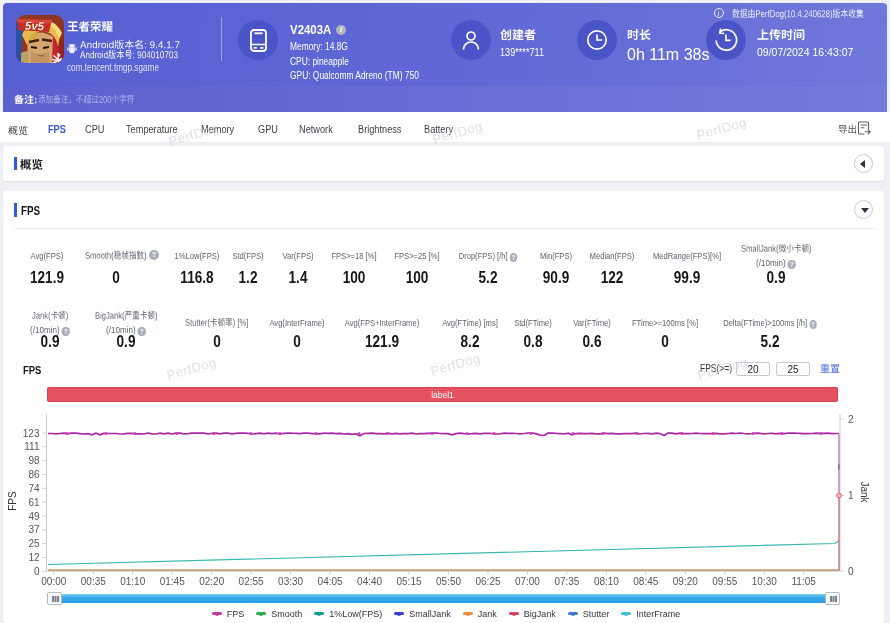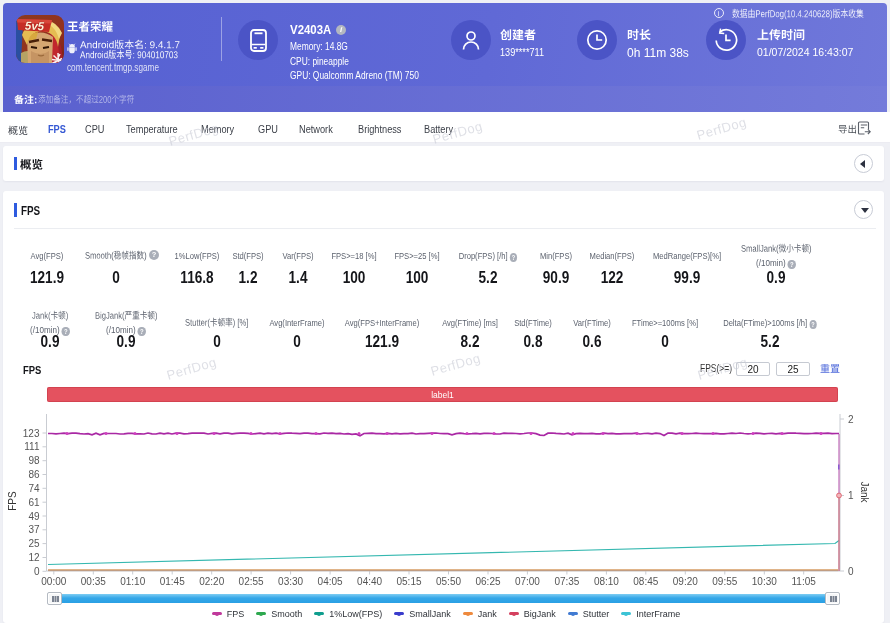--- a/index.html
+++ b/index.html
@@ -99,31 +99,31 @@
   </svg>
 <div class="wt" style="left:500px;top:46px;font-size:10.5px;transform:scaleX(0.87);transform-origin:left">139****711</div>
 <div class="circ" style="left:577px;top:20px"></div>
 <svg class="abs" style="left:585px;top:28px" width="24" height="24" viewBox="0 0 24 24" fill="none" stroke="#fff" stroke-width="1.7">
 <circle cx="12" cy="12" r="9.2"></circle>
     <path d="M12,6.6 V12 H17.2"></path>
   </svg>
 <svg class="abs" style="left:627.0px;top:26.8px" width="26" height="17" viewBox="0 0 26 17">
     <path transform="translate(0,12.2)" d="M5.5 -5.1C6.1 -4.3 6.9 -3.1 7.2 -2.4L8.5 -3.1C8.1 -3.8 7.3 -4.9 6.7 -5.8ZM3.6 -4.6V-2.4H2.1V-4.6ZM3.6 -5.9H2.1V-8.0H3.6ZM0.8 -9.3V-0.2H2.1V-1.2H4.9V-9.3ZM9.0 -10.1V-8.0H5.4V-6.6H9.0V-0.9C9.0 -0.6 8.9 -0.5 8.6 -0.5C8.3 -0.5 7.5 -0.5 6.6 -0.6C6.8 -0.2 7.1 0.5 7.1 0.9C8.3 0.9 9.2 0.9 9.7 0.6C10.2 0.4 10.4 0.0 10.4 -0.8V-6.6H11.7V-8.0H10.4V-10.1Z M21.0 -10.0C20.0 -8.9 18.3 -7.9 16.7 -7.3C17.1 -7.1 17.6 -6.5 17.9 -6.2C19.5 -6.9 21.3 -8.1 22.5 -9.3ZM12.6 -5.7V-4.2H14.7V-1.2C14.7 -0.7 14.4 -0.4 14.1 -0.3C14.3 0.0 14.6 0.6 14.6 1.0C15.0 0.7 15.6 0.6 18.9 -0.3C18.8 -0.6 18.8 -1.2 18.8 -1.6L16.2 -1.1V-4.2H17.7C18.6 -1.8 20.2 -0.1 22.7 0.7C22.9 0.3 23.4 -0.4 23.7 -0.7C21.5 -1.2 20.0 -2.5 19.2 -4.2H23.4V-5.7H16.2V-10.2H14.7V-5.7Z" fill="#ffffff"></path>
   </svg>
-<div class="wt" style="left:627px;top:46px;font-size:12px;transform:scaleX(1);transform-origin:left">0h 11m 38s</div>
+<div class="wt" style="left:627px;top:46px;font-size:16px;transform:scaleX(1);transform-origin:left">0h 11m 38s</div>
 <div class="circ" style="left:706px;top:20px"></div>
 <svg class="abs" style="left:713px;top:27px" width="26" height="26" viewBox="0 0 26 26" fill="none" stroke="#fff" stroke-width="1.7">
 <path d="M7,5 A10.2,10.2 0 1 1 3.2,13.5"></path>
 <path d="M7.6,1.6 L6.7,6 L11.2,6.6" stroke-width="1.5"></path>
 <path d="M13,7.5 V13.3 H17.6"></path>
   </svg>
 <svg class="abs" style="left:757.0px;top:26.8px" width="50" height="17" viewBox="0 0 50 17">
     <path transform="translate(0,12.2)" d="M4.8 -10.0V-1.0H0.5V0.5H11.5V-1.0H6.4V-5.1H10.6V-6.6H6.4V-10.0Z M14.9 -10.2C14.3 -8.4 13.2 -6.7 12.1 -5.6C12.4 -5.3 12.8 -4.5 12.9 -4.1C13.2 -4.4 13.4 -4.7 13.7 -5.0V1.1H15.1V-7.2C15.5 -8.0 15.9 -8.9 16.2 -9.7ZM17.4 -1.4C18.6 -0.7 20.0 0.4 20.7 1.1L21.7 0.0C21.4 -0.3 21.0 -0.6 20.6 -0.9C21.5 -1.9 22.5 -2.9 23.2 -3.8L22.2 -4.4L22.0 -4.3H18.6L18.9 -5.4H23.6V-6.7H19.2L19.5 -7.6H22.9V-8.9H19.8L20.0 -9.9L18.6 -10.1L18.3 -8.9H16.2V-7.6H18.0L17.7 -6.7H15.5V-5.4H17.4C17.1 -4.5 16.9 -3.6 16.6 -3.0H20.7C20.3 -2.6 19.9 -2.1 19.4 -1.7C19.1 -1.9 18.7 -2.1 18.4 -2.3Z M29.5 -5.1C30.1 -4.3 30.9 -3.1 31.2 -2.4L32.5 -3.1C32.1 -3.8 31.3 -4.9 30.7 -5.8ZM27.6 -4.6V-2.4H26.1V-4.6ZM27.6 -5.9H26.1V-8.0H27.6ZM24.8 -9.3V-0.2H26.1V-1.2H28.9V-9.3ZM33.0 -10.1V-8.0H29.4V-6.6H33.0V-0.9C33.0 -0.6 32.9 -0.5 32.6 -0.5C32.3 -0.5 31.5 -0.5 30.6 -0.6C30.8 -0.2 31.1 0.5 31.1 0.9C32.3 0.9 33.2 0.9 33.7 0.6C34.2 0.4 34.4 0.0 34.4 -0.8V-6.6H35.7V-8.0H34.4V-10.1Z M36.9 -7.3V1.1H38.3V-7.3ZM37.0 -9.4C37.6 -8.8 38.2 -8.1 38.4 -7.5L39.6 -8.3C39.4 -8.8 38.7 -9.6 38.2 -10.1ZM40.8 -3.4H43.2V-2.2H40.8ZM40.8 -5.7H43.2V-4.5H40.8ZM39.6 -6.8V-1.1H44.5V-6.8ZM40.1 -9.6V-8.3H45.8V-0.5C45.8 -0.3 45.7 -0.3 45.6 -0.3C45.4 -0.3 45.0 -0.3 44.6 -0.3C44.8 0.1 45.0 0.6 45.0 1.0C45.8 1.0 46.3 1.0 46.7 0.8C47.1 0.5 47.3 0.2 47.3 -0.5V-9.6Z" fill="#ffffff"></path>
   </svg>
-<div class="wt" style="left:757px;top:46px;font-size:10.5px;transform:scaleX(1);transform-origin:left">01/07/2024 16:43:07</div>
+<div class="wt" style="left:757px;top:46px;font-size:10.5px;transform:scaleX(1);transform-origin:left">09/07/2024 16:43:07</div>
 <div class="abs" style="left:713.5px;top:8px;width:10px;height:10px;border:1px solid rgba(255,255,255,0.85);border-radius:50%;color:rgba(255,255,255,0.9);font-size:7.5px;text-align:center;line-height:9px">i</div>
 <svg class="abs" style="left:732.2px;top:6.8px" width="134" height="14" viewBox="0 0 134 14">
     <path transform="translate(0,10.2) scale(0.78,1)" d="M4.4 -8.2C4.2 -7.8 3.9 -7.2 3.7 -6.9L4.2 -6.6C4.4 -7.0 4.8 -7.5 5.1 -7.9ZM0.9 -7.9C1.1 -7.5 1.4 -7.0 1.5 -6.6L2.1 -6.9C2.0 -7.2 1.7 -7.8 1.4 -8.2ZM4.1 -2.6C3.9 -2.1 3.6 -1.6 3.2 -1.3C2.8 -1.4 2.4 -1.6 2.0 -1.8C2.2 -2.0 2.3 -2.3 2.5 -2.6ZM1.1 -1.5C1.6 -1.3 2.1 -1.1 2.6 -0.8C2.0 -0.4 1.2 -0.1 0.4 0.1C0.5 0.3 0.7 0.5 0.8 0.7C1.7 0.5 2.5 0.1 3.3 -0.5C3.6 -0.3 3.9 -0.1 4.1 0.1L4.6 -0.4C4.4 -0.6 4.1 -0.8 3.8 -1.0C4.3 -1.5 4.7 -2.2 5.0 -3.1L4.5 -3.3L4.4 -3.2H2.8L3.0 -3.8L2.3 -3.9C2.3 -3.7 2.2 -3.5 2.1 -3.2H0.7V-2.6H1.8C1.5 -2.2 1.3 -1.8 1.1 -1.5ZM2.6 -8.4V-6.5H0.5V-5.9H2.3C1.9 -5.3 1.1 -4.7 0.4 -4.4C0.5 -4.2 0.7 -4.0 0.8 -3.8C1.4 -4.1 2.1 -4.7 2.6 -5.3V-4.0H3.3V-5.4C3.8 -5.0 4.4 -4.6 4.6 -4.4L5.0 -4.9C4.8 -5.1 3.9 -5.6 3.4 -5.9H5.3V-6.5H3.3V-8.4ZM6.3 -8.3C6.0 -6.6 5.6 -4.9 4.8 -3.8C5.0 -3.7 5.3 -3.5 5.4 -3.4C5.6 -3.7 5.9 -4.2 6.1 -4.7C6.3 -3.7 6.6 -2.8 6.9 -2.0C6.4 -1.0 5.6 -0.3 4.5 0.2C4.7 0.4 4.9 0.7 4.9 0.8C6.0 0.3 6.7 -0.4 7.3 -1.3C7.8 -0.4 8.4 0.2 9.2 0.7C9.3 0.5 9.6 0.3 9.7 0.1C8.9 -0.3 8.2 -1.1 7.7 -2.0C8.2 -3.0 8.6 -4.3 8.8 -5.8H9.5V-6.5H6.6C6.8 -7.0 6.9 -7.6 7.0 -8.2ZM8.1 -5.8C7.9 -4.6 7.7 -3.6 7.3 -2.8C7.0 -3.7 6.7 -4.7 6.5 -5.8Z M14.8 -2.4V0.8H15.5V0.4H18.6V0.8H19.3V-2.4H17.3V-3.6H19.6V-4.3H17.3V-5.4H19.2V-8.0H13.9V-4.9C13.9 -3.4 13.9 -1.2 12.8 0.4C13.0 0.5 13.3 0.7 13.4 0.8C14.3 -0.4 14.6 -2.1 14.6 -3.6H16.6V-2.4ZM14.7 -7.3H18.5V-6.0H14.7ZM14.7 -5.4H16.6V-4.3H14.7L14.7 -4.9ZM15.5 -0.2V-1.7H18.6V-0.2ZM11.7 -8.4V-6.4H10.4V-5.7H11.7V-3.5C11.2 -3.3 10.7 -3.2 10.3 -3.1L10.5 -2.4L11.7 -2.7V-0.1C11.7 0.0 11.6 0.0 11.5 0.0C11.4 0.1 11.0 0.1 10.6 0.0C10.7 0.2 10.8 0.6 10.8 0.7C11.4 0.7 11.8 0.7 12.0 0.6C12.3 0.5 12.4 0.3 12.4 -0.1V-3.0L13.5 -3.3L13.4 -4.0L12.4 -3.7V-5.7H13.5V-6.4H12.4V-8.4Z M21.9 -2.8H24.6V-0.6H21.9ZM28.1 -2.8V-0.6H25.4V-2.8ZM21.9 -3.5V-5.7H24.6V-3.5ZM28.1 -3.5H25.4V-5.7H28.1ZM24.6 -8.4V-6.5H21.1V0.8H21.9V0.2H28.1V0.8H28.9V-6.5H25.4V-8.4Z M36.1 -4.8Q36.1 -3.8 35.5 -3.3Q34.9 -2.7 33.8 -2.7H31.8V0.0H30.8V-6.9H33.7Q34.9 -6.9 35.5 -6.3Q36.1 -5.8 36.1 -4.8ZM35.2 -4.8Q35.2 -6.1 33.6 -6.1H31.8V-3.4H33.6Q35.2 -3.4 35.2 -4.8Z M38.0 -2.5Q38.0 -1.5 38.4 -1.1Q38.8 -0.6 39.5 -0.6Q40.1 -0.6 40.4 -0.8Q40.8 -1.0 40.9 -1.4L41.6 -1.2Q41.2 0.1 39.5 0.1Q38.3 0.1 37.7 -0.6Q37.1 -1.3 37.1 -2.7Q37.1 -4.0 37.7 -4.7Q38.3 -5.4 39.5 -5.4Q41.8 -5.4 41.8 -2.6V-2.5ZM40.9 -3.1Q40.8 -4.0 40.5 -4.3Q40.1 -4.7 39.4 -4.7Q38.8 -4.7 38.4 -4.3Q38.1 -3.9 38.0 -3.1Z M42.9 0.0V-4.1Q42.9 -4.6 42.9 -5.3H43.7Q43.8 -4.4 43.8 -4.2H43.8Q44.0 -4.9 44.3 -5.1Q44.5 -5.4 45.0 -5.4Q45.2 -5.4 45.4 -5.3V-4.5Q45.2 -4.6 44.9 -4.6Q44.4 -4.6 44.1 -4.1Q43.8 -3.6 43.8 -2.8V0.0Z M47.3 -4.6V0.0H46.4V-4.6H45.7V-5.3H46.4V-5.9Q46.4 -6.6 46.8 -6.9Q47.1 -7.2 47.7 -7.2Q48.1 -7.2 48.4 -7.2V-6.5Q48.1 -6.5 48.0 -6.5Q47.6 -6.5 47.5 -6.4Q47.3 -6.2 47.3 -5.8V-5.3H48.4V-4.6Z M55.1 -3.5Q55.1 -2.4 54.7 -1.6Q54.3 -0.8 53.5 -0.4Q52.7 0.0 51.7 0.0H49.2V-6.9H51.4Q53.2 -6.9 54.1 -6.0Q55.1 -5.1 55.1 -3.5ZM54.1 -3.5Q54.1 -4.8 53.4 -5.5Q52.7 -6.1 51.4 -6.1H50.1V-0.7H51.6Q52.4 -0.7 53.0 -1.1Q53.5 -1.4 53.8 -2.0Q54.1 -2.7 54.1 -3.5Z M60.7 -2.6Q60.7 -1.3 60.1 -0.6Q59.5 0.1 58.3 0.1Q57.2 0.1 56.6 -0.6Q56.0 -1.3 56.0 -2.6Q56.0 -5.4 58.3 -5.4Q59.6 -5.4 60.1 -4.7Q60.7 -4.0 60.7 -2.6ZM59.8 -2.6Q59.8 -3.7 59.5 -4.2Q59.1 -4.7 58.4 -4.7Q57.6 -4.7 57.2 -4.2Q56.9 -3.7 56.9 -2.6Q56.9 -1.6 57.2 -1.1Q57.6 -0.6 58.3 -0.6Q59.1 -0.6 59.4 -1.1Q59.8 -1.6 59.8 -2.6Z M63.8 2.1Q62.9 2.1 62.4 1.7Q61.9 1.4 61.8 0.8L62.6 0.6Q62.7 1.0 63.0 1.2Q63.3 1.4 63.8 1.4Q65.1 1.4 65.1 -0.1V-1.0H65.1Q64.9 -0.5 64.4 -0.2Q64.0 0.0 63.4 0.0Q62.5 0.0 62.0 -0.6Q61.5 -1.2 61.5 -2.6Q61.5 -4.0 62.0 -4.7Q62.5 -5.4 63.5 -5.4Q64.1 -5.4 64.5 -5.1Q64.9 -4.9 65.1 -4.4H65.1Q65.1 -4.5 65.2 -4.9Q65.2 -5.2 65.2 -5.3H66.0Q66.0 -5.0 66.0 -4.2V-0.2Q66.0 2.1 63.8 2.1ZM65.1 -2.6Q65.1 -3.3 65.0 -3.8Q64.8 -4.2 64.5 -4.5Q64.1 -4.7 63.7 -4.7Q63.1 -4.7 62.8 -4.2Q62.5 -3.7 62.5 -2.6Q62.5 -1.6 62.7 -1.1Q63.0 -0.6 63.7 -0.6Q64.1 -0.6 64.5 -0.9Q64.8 -1.1 65.0 -1.6Q65.1 -2.0 65.1 -2.6Z M67.3 -2.6Q67.3 -4.0 67.7 -5.1Q68.2 -6.3 69.1 -7.2H70.0Q69.0 -6.2 68.6 -5.1Q68.2 -3.9 68.2 -2.6Q68.2 -1.2 68.6 -0.1Q69.0 1.0 70.0 2.1H69.1Q68.2 1.1 67.7 -0.1Q67.3 -1.2 67.3 -2.6Z M70.8 0.0V-0.7H72.5V-6.0L71.0 -4.9V-5.8L72.6 -6.9H73.4V-0.7H75.1V0.0Z M80.7 -3.4Q80.7 -1.7 80.1 -0.8Q79.5 0.1 78.3 0.1Q77.2 0.1 76.6 -0.8Q76.0 -1.7 76.0 -3.4Q76.0 -5.2 76.5 -6.1Q77.1 -7.0 78.4 -7.0Q79.6 -7.0 80.2 -6.1Q80.7 -5.2 80.7 -3.4ZM79.9 -3.4Q79.9 -4.9 79.5 -5.6Q79.2 -6.3 78.4 -6.3Q77.6 -6.3 77.2 -5.6Q76.9 -5.0 76.9 -3.4Q76.9 -2.0 77.2 -1.3Q77.6 -0.6 78.4 -0.6Q79.1 -0.6 79.5 -1.3Q79.9 -2.0 79.9 -3.4Z M82.1 0.0V-1.1H83.0V0.0Z M88.2 -1.6V0.0H87.4V-1.6H84.1V-2.2L87.3 -6.9H88.2V-2.3H89.2V-1.6ZM87.4 -5.9Q87.4 -5.9 87.3 -5.6Q87.1 -5.4 87.1 -5.3L85.3 -2.7L85.0 -2.3L85.0 -2.3H87.4Z M90.4 0.0V-1.1H91.3V0.0Z M92.8 0.0V-0.6Q93.0 -1.2 93.4 -1.6Q93.7 -2.1 94.1 -2.4Q94.5 -2.8 94.9 -3.1Q95.3 -3.4 95.6 -3.7Q95.9 -4.0 96.1 -4.3Q96.3 -4.6 96.3 -5.1Q96.3 -5.6 96.0 -5.9Q95.6 -6.3 95.0 -6.3Q94.5 -6.3 94.1 -6.0Q93.8 -5.6 93.7 -5.1L92.8 -5.2Q92.9 -6.0 93.5 -6.5Q94.1 -7.0 95.0 -7.0Q96.1 -7.0 96.6 -6.5Q97.2 -6.0 97.2 -5.1Q97.2 -4.7 97.0 -4.3Q96.8 -3.9 96.5 -3.5Q96.1 -3.1 95.1 -2.3Q94.5 -1.8 94.2 -1.5Q93.9 -1.1 93.7 -0.7H97.3V0.0Z M102.1 -1.6V0.0H101.3V-1.6H98.0V-2.2L101.2 -6.9H102.1V-2.3H103.1V-1.6ZM101.3 -5.9Q101.3 -5.9 101.2 -5.6Q101.0 -5.4 101.0 -5.3L99.2 -2.7L98.9 -2.3L98.9 -2.3H101.3Z M108.5 -3.4Q108.5 -1.7 107.9 -0.8Q107.3 0.1 106.1 0.1Q105.0 0.1 104.4 -0.8Q103.8 -1.7 103.8 -3.4Q103.8 -5.2 104.3 -6.1Q104.9 -7.0 106.2 -7.0Q107.4 -7.0 108.0 -6.1Q108.5 -5.2 108.5 -3.4ZM107.7 -3.4Q107.7 -4.9 107.3 -5.6Q107.0 -6.3 106.2 -6.3Q105.4 -6.3 105.0 -5.6Q104.7 -5.0 104.7 -3.4Q104.7 -2.0 105.0 -1.3Q105.4 -0.6 106.2 -0.6Q106.9 -0.6 107.3 -1.3Q107.7 -2.0 107.7 -3.4Z M114.1 -2.3Q114.1 -1.2 113.5 -0.5Q112.9 0.1 111.8 0.1Q110.7 0.1 110.1 -0.8Q109.4 -1.6 109.4 -3.3Q109.4 -5.1 110.1 -6.0Q110.7 -7.0 111.9 -7.0Q113.5 -7.0 113.9 -5.6L113.0 -5.4Q112.8 -6.3 111.9 -6.3Q111.1 -6.3 110.7 -5.6Q110.3 -4.9 110.3 -3.5Q110.6 -4.0 111.0 -4.2Q111.4 -4.4 112.0 -4.4Q112.9 -4.4 113.5 -3.9Q114.1 -3.3 114.1 -2.3ZM113.2 -2.2Q113.2 -3.0 112.8 -3.4Q112.4 -3.8 111.8 -3.8Q111.2 -3.8 110.8 -3.4Q110.4 -3.1 110.4 -2.4Q110.4 -1.6 110.8 -1.1Q111.2 -0.6 111.8 -0.6Q112.4 -0.6 112.8 -1.0Q113.2 -1.5 113.2 -2.2Z M115.0 0.0V-0.6Q115.3 -1.2 115.6 -1.6Q116.0 -2.1 116.4 -2.4Q116.8 -2.8 117.2 -3.1Q117.5 -3.4 117.9 -3.7Q118.2 -4.0 118.4 -4.3Q118.5 -4.6 118.5 -5.1Q118.5 -5.6 118.2 -5.9Q117.9 -6.3 117.3 -6.3Q116.7 -6.3 116.4 -6.0Q116.0 -5.6 115.9 -5.1L115.0 -5.2Q115.1 -6.0 115.7 -6.5Q116.3 -7.0 117.3 -7.0Q118.3 -7.0 118.9 -6.5Q119.5 -6.0 119.5 -5.1Q119.5 -4.7 119.3 -4.3Q119.1 -3.9 118.7 -3.5Q118.4 -3.1 117.3 -2.3Q116.8 -1.8 116.5 -1.5Q116.1 -1.1 116.0 -0.7H119.6V0.0Z M125.2 -1.9Q125.2 -1.0 124.6 -0.4Q124.0 0.1 122.8 0.1Q121.7 0.1 121.1 -0.4Q120.5 -0.9 120.5 -1.9Q120.5 -2.6 120.9 -3.0Q121.3 -3.5 121.9 -3.6V-3.6Q121.3 -3.8 121.0 -4.2Q120.7 -4.6 120.7 -5.2Q120.7 -6.0 121.2 -6.5Q121.8 -7.0 122.8 -7.0Q123.8 -7.0 124.4 -6.5Q125.0 -6.0 125.0 -5.2Q125.0 -4.6 124.7 -4.2Q124.4 -3.7 123.8 -3.6V-3.6Q124.5 -3.5 124.8 -3.0Q125.2 -2.6 125.2 -1.9ZM124.1 -5.2Q124.1 -6.3 122.8 -6.3Q122.2 -6.3 121.9 -6.0Q121.6 -5.7 121.6 -5.2Q121.6 -4.6 121.9 -4.3Q122.2 -4.0 122.8 -4.0Q123.5 -4.0 123.8 -4.2Q124.1 -4.5 124.1 -5.2ZM124.3 -2.0Q124.3 -2.6 123.9 -3.0Q123.5 -3.3 122.8 -3.3Q122.2 -3.3 121.8 -2.9Q121.4 -2.6 121.4 -2.0Q121.4 -0.6 122.9 -0.6Q123.6 -0.6 123.9 -0.9Q124.3 -1.2 124.3 -2.0Z M128.3 -2.6Q128.3 -1.2 127.9 -0.0Q127.5 1.1 126.5 2.1H125.7Q126.6 1.0 127.0 -0.1Q127.5 -1.2 127.5 -2.6Q127.5 -4.0 127.0 -5.1Q126.6 -6.2 125.7 -7.2H126.5Q127.5 -6.2 127.9 -5.1Q128.3 -4.0 128.3 -2.6Z M130.0 -8.2V-4.2C130.0 -2.7 129.9 -0.9 129.3 0.4C129.4 0.5 129.7 0.7 129.8 0.8C130.4 -0.2 130.6 -1.5 130.7 -2.8H132.0V0.8H132.7V-3.5H130.7L130.7 -4.2V-5.0H133.3V-5.6H132.5V-8.4H131.8V-5.6H130.7V-8.2ZM137.5 -4.8C137.3 -3.6 136.9 -2.7 136.4 -1.9C135.9 -2.7 135.5 -3.7 135.3 -4.8ZM133.8 -7.7V-4.3C133.8 -2.8 133.7 -0.9 132.9 0.4C133.1 0.5 133.4 0.7 133.5 0.8C134.4 -0.6 134.5 -2.6 134.5 -4.3V-4.8H134.7C135.0 -3.5 135.4 -2.3 136.0 -1.3C135.4 -0.6 134.8 -0.1 134.1 0.2C134.3 0.4 134.4 0.6 134.5 0.8C135.2 0.5 135.8 -0.0 136.4 -0.7C136.8 -0.0 137.4 0.5 138.1 0.8C138.2 0.6 138.4 0.4 138.6 0.2C137.9 -0.1 137.3 -0.6 136.8 -1.2C137.5 -2.3 138.0 -3.6 138.3 -5.4L137.8 -5.5L137.7 -5.5H134.5V-7.1C135.9 -7.2 137.4 -7.4 138.4 -7.7L138.0 -8.3C137.0 -8.1 135.3 -7.8 133.8 -7.7Z M143.6 -8.4V-6.3H139.6V-5.5H142.6C141.9 -3.8 140.7 -2.2 139.3 -1.4C139.5 -1.2 139.8 -1.0 139.9 -0.8C141.3 -1.8 142.6 -3.6 143.4 -5.5H143.6V-1.8H141.2V-1.1H143.6V0.8H144.3V-1.1H146.7V-1.8H144.3V-5.5H144.5C145.2 -3.6 146.5 -1.8 148.0 -0.8C148.2 -1.0 148.4 -1.3 148.6 -1.5C147.2 -2.3 146.0 -3.8 145.2 -5.5H148.3V-6.3H144.3V-8.4Z M154.8 -5.7H157.0C156.8 -4.5 156.5 -3.4 156.0 -2.5C155.5 -3.4 155.1 -4.5 154.8 -5.6ZM154.7 -8.4C154.4 -6.7 153.9 -5.0 153.0 -4.0C153.2 -3.9 153.5 -3.5 153.6 -3.4C153.9 -3.8 154.1 -4.2 154.4 -4.7C154.7 -3.6 155.1 -2.6 155.6 -1.8C155.0 -1.0 154.2 -0.3 153.2 0.2C153.4 0.4 153.6 0.7 153.7 0.8C154.7 0.3 155.4 -0.4 156.0 -1.2C156.6 -0.3 157.3 0.3 158.1 0.8C158.2 0.6 158.4 0.3 158.6 0.1C157.7 -0.3 157.0 -1.0 156.4 -1.8C157.1 -2.9 157.5 -4.2 157.8 -5.7H158.5V-6.5H155.1C155.2 -7.0 155.4 -7.7 155.5 -8.3ZM149.9 -1.0C150.1 -1.2 150.4 -1.3 152.2 -2.0V0.8H152.9V-8.2H152.2V-2.7L150.7 -2.2V-7.3H149.9V-2.4C149.9 -2.0 149.7 -1.8 149.6 -1.7C149.7 -1.5 149.8 -1.2 149.9 -1.0Z M163.6 -2.9V-2.2H159.5V-1.6H162.9C161.9 -0.9 160.5 -0.3 159.2 0.1C159.4 0.2 159.6 0.5 159.7 0.7C161.0 0.3 162.5 -0.5 163.6 -1.4V0.8H164.3V-1.4C165.3 -0.5 166.8 0.2 168.2 0.6C168.3 0.4 168.5 0.1 168.6 -0.0C167.4 -0.3 166.0 -0.9 165.0 -1.6H168.4V-2.2H164.3V-2.9ZM163.9 -5.5V-4.9H161.4V-5.5ZM163.6 -8.2C163.8 -8.0 164.0 -7.6 164.1 -7.3H161.8C162.0 -7.7 162.2 -8.0 162.4 -8.3L161.6 -8.4C161.2 -7.5 160.4 -6.4 159.3 -5.6C159.4 -5.5 159.7 -5.3 159.8 -5.1C160.1 -5.4 160.4 -5.6 160.7 -5.9V-2.7H161.4V-3.0H168.1V-3.6H164.6V-4.3H167.4V-4.9H164.6V-5.5H167.4V-6.1H164.6V-6.7H167.8V-7.3H164.9C164.7 -7.7 164.5 -8.1 164.3 -8.4ZM163.9 -6.1H161.4V-6.7H163.9ZM163.9 -4.3V-3.6H161.4V-4.3Z" fill="rgba(255,255,255,0.92)"></path>
   </svg>
 <svg class="abs" style="left:14.0px;top:92.8px" width="25" height="14" viewBox="0 0 25 14">
     <path transform="translate(0,10.2)" d="M6.4 -6.7C6.0 -6.3 5.5 -6.0 4.9 -5.7C4.3 -6.0 3.8 -6.3 3.4 -6.6L3.5 -6.7ZM3.6 -8.5C3.1 -7.7 2.1 -6.8 0.6 -6.2C0.8 -6.0 1.2 -5.6 1.4 -5.3C1.8 -5.5 2.2 -5.7 2.5 -6.0C2.9 -5.7 3.2 -5.4 3.6 -5.2C2.6 -4.9 1.4 -4.6 0.2 -4.5C0.4 -4.2 0.6 -3.7 0.7 -3.4L1.5 -3.5V0.9H2.7V0.6H7.1V0.9H8.4V-3.6H1.7C2.9 -3.8 4.0 -4.1 5.0 -4.5C6.2 -4.0 7.6 -3.7 9.1 -3.5C9.3 -3.8 9.6 -4.3 9.9 -4.6C8.6 -4.7 7.4 -4.9 6.3 -5.2C7.2 -5.8 7.9 -6.5 8.4 -7.3L7.6 -7.8L7.4 -7.7H4.4C4.6 -7.9 4.7 -8.1 4.9 -8.3ZM2.7 -1.1H4.3V-0.4H2.7ZM2.7 -2.0V-2.5H4.3V-2.0ZM7.1 -1.1V-0.4H5.6V-1.1ZM7.1 -2.0H5.6V-2.5H7.1Z M10.9 -7.5C11.5 -7.2 12.4 -6.7 12.8 -6.4L13.5 -7.4C13.0 -7.7 12.2 -8.1 11.6 -8.4ZM10.3 -4.7C11.0 -4.4 11.8 -3.9 12.2 -3.6L12.9 -4.6C12.4 -4.9 11.6 -5.3 11.0 -5.6ZM10.6 0.0 11.6 0.8C12.2 -0.2 12.9 -1.3 13.4 -2.4L12.5 -3.1C11.9 -2.0 11.2 -0.7 10.6 0.0ZM15.5 -8.2C15.7 -7.7 16.0 -7.1 16.2 -6.6H13.5V-5.5H15.9V-3.7H13.9V-2.6H15.9V-0.5H13.2V0.6H19.7V-0.5H17.2V-2.6H19.1V-3.7H17.2V-5.5H19.4V-6.6H16.4L17.4 -7.0C17.2 -7.4 16.9 -8.1 16.6 -8.5Z M21.0 -3.7V-5.0H22.4V-3.7ZM21.0 0.0V-1.4H22.4V0.0Z" fill="#ffffff"></path>
   </svg>
 <svg class="abs" style="left:38.0px;top:93.3px" width="98" height="13" viewBox="0 0 98 13">
     <path transform="translate(0,9.7) scale(0.8,1)" d="M3.9 -2.7C3.6 -2.0 3.2 -1.2 2.7 -0.7L3.2 -0.3C3.8 -0.9 4.2 -1.8 4.4 -2.5ZM6.1 -2.4C6.4 -1.8 6.7 -0.9 6.7 -0.4L7.3 -0.6C7.2 -1.1 7.0 -2.0 6.6 -2.6ZM7.3 -2.7C7.8 -1.9 8.4 -0.9 8.6 -0.3L9.2 -0.6C9.0 -1.3 8.4 -2.2 7.8 -2.9ZM5.1 -3.8V-0.0C5.1 0.1 5.0 0.1 4.9 0.1C4.8 0.1 4.4 0.1 3.9 0.1C4.0 0.3 4.1 0.6 4.1 0.8C4.7 0.8 5.1 0.8 5.4 0.6C5.7 0.5 5.7 0.4 5.7 -0.0V-3.8ZM0.8 -7.4C1.4 -7.1 2.0 -6.7 2.3 -6.3L2.8 -6.9C2.4 -7.2 1.8 -7.6 1.2 -7.9ZM0.4 -4.8C0.9 -4.6 1.6 -4.2 1.9 -3.8L2.4 -4.4C2.0 -4.7 1.3 -5.1 0.8 -5.3ZM0.6 0.2 1.2 0.6C1.6 -0.2 2.1 -1.3 2.5 -2.3L1.9 -2.7C1.5 -1.6 0.9 -0.5 0.6 0.2ZM3.1 -7.4V-6.8H5.2C5.1 -6.3 5.0 -5.9 4.8 -5.5H2.7V-4.8H4.4C4.0 -4.1 3.3 -3.4 2.4 -3.0C2.5 -2.8 2.8 -2.6 2.9 -2.4C3.9 -3.0 4.7 -3.8 5.2 -4.8H6.4C7.0 -3.9 7.8 -3.0 8.8 -2.6C8.9 -2.7 9.1 -3.0 9.2 -3.1C8.4 -3.4 7.7 -4.1 7.2 -4.8H9.1V-5.5H5.5C5.7 -5.9 5.8 -6.3 6.0 -6.8H8.7V-7.4Z M14.9 -6.8V0.6H15.6V-0.1H17.5V0.5H18.2V-6.8ZM15.6 -0.8V-6.1H17.5V-0.8ZM11.4 -7.9 11.3 -6.2H10.0V-5.5H11.3C11.3 -3.1 11.0 -1.0 9.8 0.3C9.9 0.4 10.2 0.6 10.3 0.8C11.6 -0.6 11.9 -2.9 12.0 -5.5H13.5C13.4 -1.8 13.3 -0.5 13.1 -0.2C13.0 -0.1 12.9 -0.1 12.8 -0.1C12.6 -0.1 12.2 -0.1 11.8 -0.1C11.9 0.1 11.9 0.4 12.0 0.6C12.4 0.6 12.8 0.6 13.1 0.6C13.4 0.5 13.5 0.5 13.7 0.2C14.0 -0.2 14.1 -1.6 14.2 -5.8C14.2 -5.9 14.2 -6.2 14.2 -6.2H12.0L12.1 -7.9Z M25.5 -6.5C25.1 -6.1 24.4 -5.6 23.7 -5.3C23.1 -5.6 22.5 -6.0 22.1 -6.4L22.2 -6.5ZM22.5 -8.0C22.0 -7.2 21.1 -6.2 19.7 -5.6C19.9 -5.5 20.1 -5.2 20.2 -5.1C20.7 -5.3 21.2 -5.7 21.6 -6.0C22.0 -5.6 22.5 -5.2 23.0 -4.9C21.8 -4.4 20.5 -4.1 19.3 -3.9C19.4 -3.8 19.6 -3.5 19.6 -3.3C21.0 -3.5 22.4 -3.9 23.7 -4.5C24.9 -4.0 26.3 -3.6 27.8 -3.4C27.9 -3.6 28.1 -3.9 28.2 -4.1C26.9 -4.2 25.6 -4.5 24.5 -4.9C25.4 -5.5 26.2 -6.1 26.7 -6.9L26.2 -7.2L26.1 -7.2H22.8C23.0 -7.4 23.1 -7.6 23.3 -7.9ZM21.4 -1.2H23.4V-0.2H21.4ZM21.4 -1.8V-2.8H23.4V-1.8ZM26.1 -1.2V-0.2H24.1V-1.2ZM26.1 -1.8H24.1V-2.8H26.1ZM20.6 -3.4V0.8H21.4V0.5H26.1V0.7H26.9V-3.4Z M29.4 -7.4C30.0 -7.1 30.8 -6.6 31.2 -6.3L31.6 -6.9C31.2 -7.2 30.4 -7.6 29.8 -7.9ZM28.9 -4.7C29.5 -4.4 30.3 -4.0 30.7 -3.7L31.1 -4.3C30.7 -4.6 29.9 -5.0 29.3 -5.3ZM29.2 0.2 29.8 0.7C30.3 -0.2 31.0 -1.4 31.5 -2.4L31.0 -2.9C30.4 -1.8 29.7 -0.6 29.2 0.2ZM33.7 -7.8C34.0 -7.3 34.4 -6.6 34.5 -6.2L35.2 -6.5C35.0 -6.9 34.7 -7.5 34.4 -8.0ZM31.7 -6.2V-5.5H34.2V-3.3H32.0V-2.7H34.2V-0.2H31.4V0.5H37.6V-0.2H34.9V-2.7H37.1V-3.3H34.9V-5.5H37.4V-6.2Z M39.5 1.0C40.5 0.7 41.1 -0.1 41.1 -1.1C41.1 -1.8 40.9 -2.2 40.3 -2.2C39.9 -2.2 39.6 -2.0 39.6 -1.5C39.6 -1.1 39.9 -0.9 40.3 -0.9L40.5 -0.9C40.4 -0.2 40.0 0.2 39.3 0.5Z M52.8 -4.5C53.9 -3.8 55.4 -2.7 56.0 -1.9L56.6 -2.5C55.9 -3.2 54.5 -4.3 53.3 -5.0ZM48.2 -7.3V-6.6H52.4C51.4 -5.0 49.8 -3.4 47.9 -2.4C48.1 -2.3 48.3 -2.0 48.4 -1.8C49.7 -2.5 50.9 -3.5 51.9 -4.6V0.7H52.6V-5.5C52.9 -5.9 53.1 -6.2 53.3 -6.6H56.3V-7.3Z M62.6 -3.3H64.9V-1.6H62.6ZM62.0 -3.9V-1.0H65.6V-3.9ZM57.9 -3.7C57.9 -2.0 57.8 -0.5 57.3 0.4C57.4 0.5 57.7 0.7 57.8 0.8C58.1 0.3 58.3 -0.4 58.4 -1.1C59.1 0.2 60.2 0.5 62.3 0.5H65.9C66.0 0.3 66.1 -0.0 66.2 -0.2C65.6 -0.2 62.7 -0.2 62.2 -0.2C61.3 -0.2 60.6 -0.2 60.0 -0.5V-2.4H61.5V-3.0H60.0V-4.4H61.5C61.6 -4.3 61.8 -4.1 61.9 -4.1C62.9 -4.6 63.5 -5.5 63.7 -7.0H65.1C65.1 -5.7 65.0 -5.2 64.9 -5.1C64.8 -5.0 64.7 -5.0 64.6 -5.0C64.4 -5.0 64.1 -5.0 63.7 -5.1C63.8 -4.9 63.8 -4.6 63.8 -4.4C64.3 -4.4 64.7 -4.4 64.9 -4.4C65.1 -4.5 65.3 -4.5 65.4 -4.7C65.7 -4.9 65.7 -5.6 65.8 -7.3C65.8 -7.4 65.8 -7.6 65.8 -7.6H61.7V-7.0H63.0C62.8 -5.9 62.4 -5.1 61.6 -4.6V-5.0H59.9V-6.2H61.4V-6.8H59.9V-8.0H59.2V-6.8H57.7V-6.2H59.2V-5.0H57.5V-4.4H59.3V-0.9C59.0 -1.2 58.7 -1.7 58.5 -2.3C58.5 -2.7 58.6 -3.2 58.6 -3.7Z M67.3 -7.4C67.8 -6.9 68.4 -6.2 68.7 -5.7L69.3 -6.1C69.0 -6.6 68.3 -7.2 67.8 -7.7ZM70.1 -4.5C70.6 -3.9 71.2 -3.1 71.4 -2.6L72.0 -3.0C71.8 -3.5 71.2 -4.3 70.7 -4.8ZM69.0 -4.4H67.0V-3.8H68.3V-1.3C67.9 -1.1 67.4 -0.7 66.9 -0.1L67.3 0.5C67.8 -0.1 68.3 -0.7 68.6 -0.7C68.8 -0.7 69.1 -0.4 69.5 -0.1C70.2 0.3 71.0 0.4 72.2 0.4C73.1 0.4 74.8 0.4 75.4 0.3C75.4 0.1 75.6 -0.3 75.7 -0.4C74.7 -0.4 73.3 -0.3 72.2 -0.3C71.1 -0.3 70.3 -0.3 69.7 -0.7C69.4 -0.9 69.2 -1.1 69.0 -1.2ZM73.3 -8.0V-6.3H69.7V-5.6H73.3V-1.8C73.3 -1.7 73.3 -1.6 73.1 -1.6C72.9 -1.6 72.2 -1.6 71.5 -1.6C71.6 -1.4 71.8 -1.1 71.8 -0.9C72.7 -0.9 73.3 -0.9 73.6 -1.0C73.9 -1.1 74.1 -1.3 74.1 -1.8V-5.6H75.4V-6.3H74.1V-8.0Z M76.5 0.0V-0.6Q76.7 -1.1 77.1 -1.5Q77.4 -2.0 77.8 -2.3Q78.1 -2.6 78.5 -2.9Q78.9 -3.2 79.2 -3.5Q79.5 -3.8 79.7 -4.1Q79.8 -4.4 79.8 -4.8Q79.8 -5.4 79.5 -5.6Q79.2 -5.9 78.7 -5.9Q78.1 -5.9 77.8 -5.7Q77.4 -5.4 77.4 -4.8L76.5 -4.9Q76.6 -5.7 77.2 -6.2Q77.8 -6.6 78.7 -6.6Q79.6 -6.6 80.2 -6.2Q80.7 -5.7 80.7 -4.8Q80.7 -4.5 80.5 -4.1Q80.4 -3.7 80.0 -3.3Q79.7 -3.0 78.7 -2.2Q78.2 -1.7 77.9 -1.4Q77.5 -1.0 77.4 -0.7H80.8V0.0Z M86.2 -3.3Q86.2 -1.6 85.6 -0.8Q85.0 0.1 83.9 0.1Q82.8 0.1 82.2 -0.8Q81.7 -1.6 81.7 -3.3Q81.7 -5.0 82.2 -5.8Q82.8 -6.6 83.9 -6.6Q85.1 -6.6 85.6 -5.8Q86.2 -4.9 86.2 -3.3ZM85.3 -3.3Q85.3 -4.7 85.0 -5.3Q84.7 -6.0 83.9 -6.0Q83.2 -6.0 82.8 -5.3Q82.5 -4.7 82.5 -3.3Q82.5 -1.9 82.8 -1.2Q83.2 -0.6 83.9 -0.6Q84.7 -0.6 85.0 -1.2Q85.3 -1.9 85.3 -3.3Z M91.5 -3.3Q91.5 -1.6 90.9 -0.8Q90.3 0.1 89.2 0.1Q88.1 0.1 87.5 -0.8Q86.9 -1.6 86.9 -3.3Q86.9 -5.0 87.5 -5.8Q88.0 -6.6 89.2 -6.6Q90.4 -6.6 90.9 -5.8Q91.5 -4.9 91.5 -3.3ZM90.6 -3.3Q90.6 -4.7 90.3 -5.3Q90.0 -6.0 89.2 -6.0Q88.5 -6.0 88.1 -5.3Q87.8 -4.7 87.8 -3.3Q87.8 -1.9 88.1 -1.2Q88.5 -0.6 89.2 -0.6Q89.9 -0.6 90.3 -1.2Q90.6 -1.9 90.6 -3.3Z M96.2 -5.2V0.8H97.0V-5.2ZM96.7 -8.0C95.7 -6.4 94.0 -5.0 92.2 -4.2C92.4 -4.1 92.6 -3.8 92.7 -3.6C94.2 -4.3 95.6 -5.4 96.6 -6.7C97.9 -5.2 99.1 -4.3 100.5 -3.6C100.6 -3.8 100.9 -4.1 101.1 -4.2C99.6 -4.9 98.2 -5.8 97.0 -7.3L97.3 -7.7Z M105.7 -3.4V-2.9H102.0V-2.2H105.7V-0.1C105.7 0.0 105.7 0.0 105.5 0.1C105.3 0.1 104.7 0.1 104.1 0.0C104.2 0.2 104.3 0.6 104.4 0.8C105.2 0.8 105.7 0.7 106.0 0.6C106.4 0.5 106.5 0.3 106.5 -0.1V-2.2H110.2V-2.9H106.5V-3.2C107.3 -3.6 108.2 -4.3 108.8 -4.9L108.3 -5.3L108.1 -5.2H103.6V-4.6H107.4C106.9 -4.1 106.3 -3.7 105.7 -3.4ZM105.4 -7.8C105.6 -7.6 105.7 -7.3 105.9 -7.0H102.1V-5.0H102.8V-6.3H109.4V-5.0H110.1V-7.0H106.7C106.6 -7.3 106.3 -7.7 106.1 -8.0Z M114.6 -2.6C115.0 -2.0 115.6 -1.2 115.8 -0.7L116.4 -1.1C116.1 -1.6 115.6 -2.3 115.2 -2.9ZM117.8 -5.1V-4.1H114.1V-3.4H117.8V-0.2C117.8 0.0 117.8 0.0 117.6 0.1C117.4 0.1 116.8 0.1 116.1 0.0C116.2 0.2 116.3 0.5 116.3 0.7C117.2 0.7 117.8 0.7 118.1 0.6C118.4 0.5 118.5 0.3 118.5 -0.1V-3.4H119.8V-4.1H118.5V-5.1ZM113.3 -5.2C112.8 -4.2 112.0 -3.2 111.2 -2.5C111.4 -2.3 111.6 -2.0 111.7 -1.9C112.0 -2.2 112.4 -2.5 112.7 -2.9V0.8H113.3V-3.8C113.6 -4.2 113.8 -4.6 114.0 -5.0ZM112.6 -8.0C112.3 -7.1 111.8 -6.1 111.2 -5.5C111.4 -5.4 111.7 -5.2 111.8 -5.1C112.1 -5.5 112.4 -5.9 112.7 -6.5H113.2C113.4 -6.0 113.6 -5.5 113.8 -5.2L114.4 -5.4C114.3 -5.7 114.1 -6.1 113.9 -6.5H115.4V-7.1H113.0C113.1 -7.3 113.2 -7.6 113.3 -7.8ZM116.3 -8.0C116.0 -7.1 115.5 -6.2 114.9 -5.6C115.1 -5.5 115.4 -5.3 115.5 -5.2C115.8 -5.5 116.1 -6.0 116.4 -6.5H117.1C117.3 -6.1 117.6 -5.6 117.8 -5.3L118.4 -5.6C118.3 -5.8 118.1 -6.1 117.8 -6.5H119.7V-7.1H116.7C116.8 -7.3 116.9 -7.6 117.0 -7.8Z" fill="rgba(255,255,255,0.55)"></path>
   </svg>

